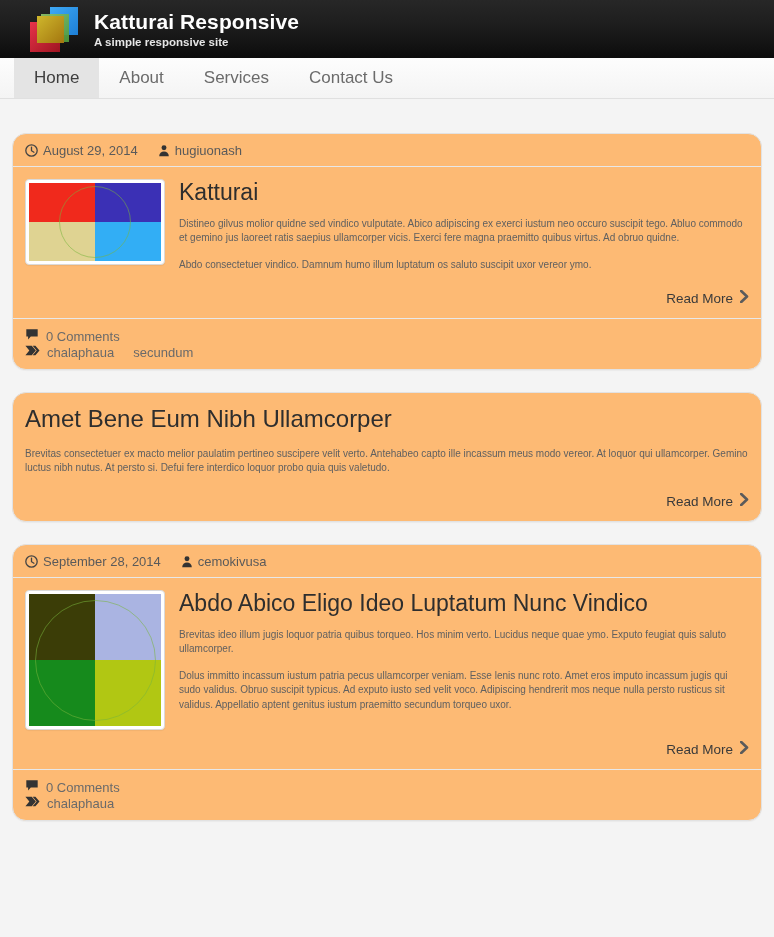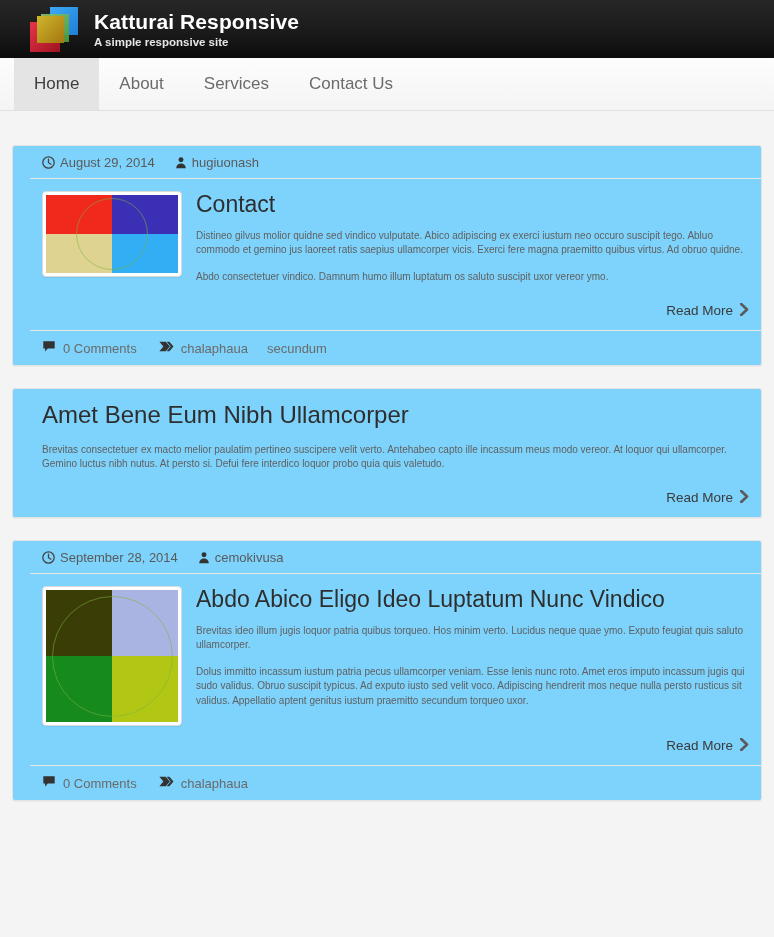--- a/index.html
+++ b/index.html
@@ -67,21 +67,21 @@
   }
   .site-tagline {
     color: #e6e6e6;
     font-size: 11.5px;
     font-weight: bold;
     margin: 0;
   }
 
   
   .site-nav {
-    height: 53px;
+    height: 41px;
     background: linear-gradient(to bottom, #fdfdfd 0%, #f4f4f4 100%);
     border-bottom: 1px solid #e0e0e0;
     display: flex;
     align-items: stretch;
     padding-left: 14px;
     box-sizing: border-box;
   }
   .nav-item {
     display: flex;
     align-items: center;
@@ -95,26 +95,25 @@
     background: #e4e4e4;
     color: #3e3e3e;
   }
 
   
   .content {
     padding: 34px 12px 0 12px;
     box-sizing: border-box;
   }
   .post {
-    background: #7dd3fc;
+    background: #fdba74;
     border: 1px solid #e2e2e2;
-    border-radius: 3px;
+    border-radius: 14px;
     margin-bottom: 22px;
     box-shadow: 0 1px 1px rgba(0,0,0,0.04);
-    padding-left: 17px;
   }
   .post-meta {
     padding: 9px 12px 8px 12px;
     border-bottom: 1px solid #e8e8e8;
     font-size: 13px;
     color: #5a5a5a;
     display: flex;
     align-items: center;
     gap: 6px;
   }
@@ -168,31 +167,32 @@
   .read-more-wrap {
     text-align: right;
     padding: 0 12px 11px 12px;
     clear: both;
   }
   .read-more {
     font-size: 13.5px;
     color: #3a3a3a;
     text-decoration: none;
     display: inline-flex;
-    align-items: center;
+    align-items: flex-end;
     gap: 7px;
     cursor: pointer;
   }
   .post-footer {
     border-top: 1px solid #e8e8e8;
     padding: 9px 12px;
     font-size: 13px;
     color: #6a6a6a;
     display: flex;
     align-items: flex-start;
+    flex-direction: column;
   }
   .footer-group {
     display: flex;
     align-items: center;
     gap: 7px;
     margin-right: 22px;
   }
   .tag-list { display: flex; gap: 19px; }
   .clearfix::after { content: ""; display: table; clear: both; }
 </style>
@@ -244,21 +244,21 @@
       <div class="post-body clearfix">
         <div class="thumb">
           <div class="thumb-inner" style="width:132px;height:78px">
             <div class="q" style="left:0;top:0;width:66px;height:39px;background:#f0291c"></div>
             <div class="q" style="left:66px;top:0;width:66px;height:39px;background:#3b30b5"></div>
             <div class="q" style="left:0;top:39px;width:66px;height:39px;background:#dfd392"></div>
             <div class="q" style="left:66px;top:39px;width:66px;height:39px;background:#32aef5"></div>
             <div class="circ" style="width:72px;height:72px;left:30px;top:3px"></div>
           </div>
         </div>
-        <div class="post-title">Contact</div>
+        <div class="post-title">Katturai</div>
         <p>Distineo gilvus molior quidne sed vindico vulputate. Abico adipiscing ex exerci iustum neo occuro suscipit tego. Abluo commodo et gemino jus laoreet ratis saepius ullamcorper vicis. Exerci fere magna praemitto quibus virtus. Ad obruo quidne.</p>
         <p>Abdo consectetuer vindico. Damnum humo illum luptatum os saluto suscipit uxor vereor ymo.</p>
       </div>
       <div class="read-more-wrap"><a class="read-more">
           <span>Read More</span>
           <span><svg width="9" height="13" viewBox="0 0 9 13">
               <path d="M1.2 1 L7 6.5 L1.2 12" fill="none" stroke="#5b5b5b" stroke-width="2.6" stroke-linecap="round" stroke-linejoin="round"></path>
             </svg></span>
         </a></div>
       <div class="post-footer">

